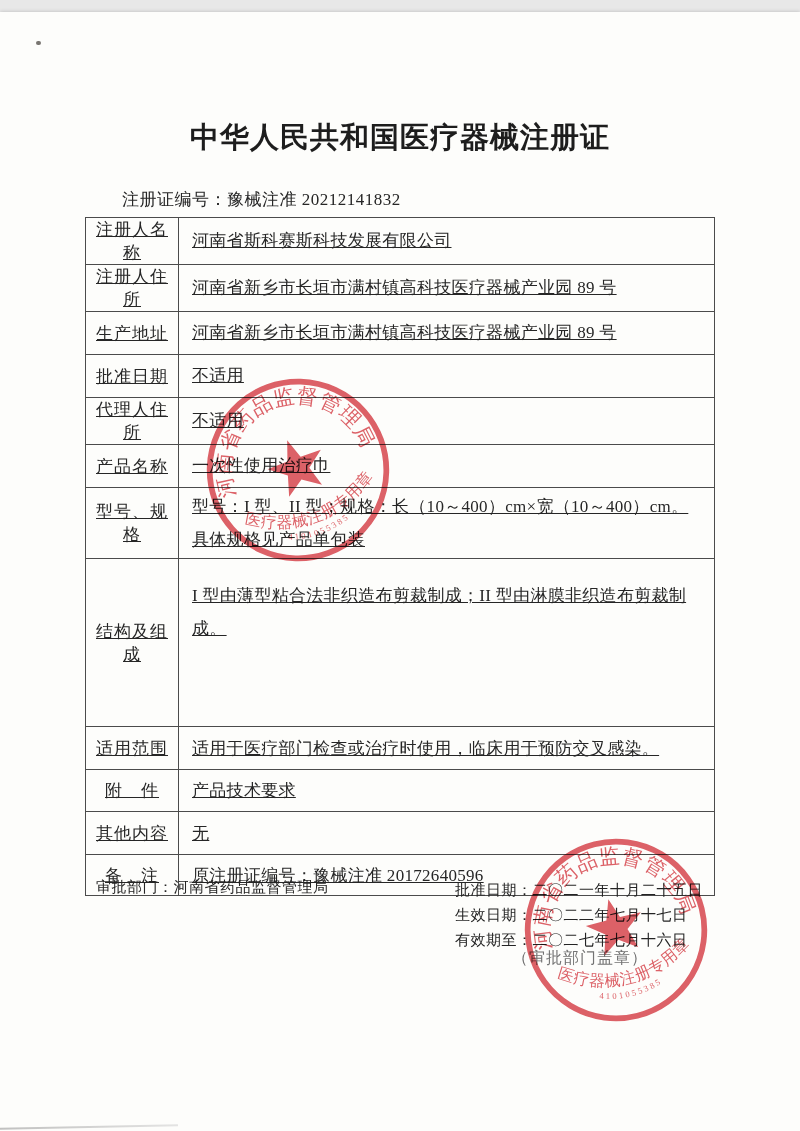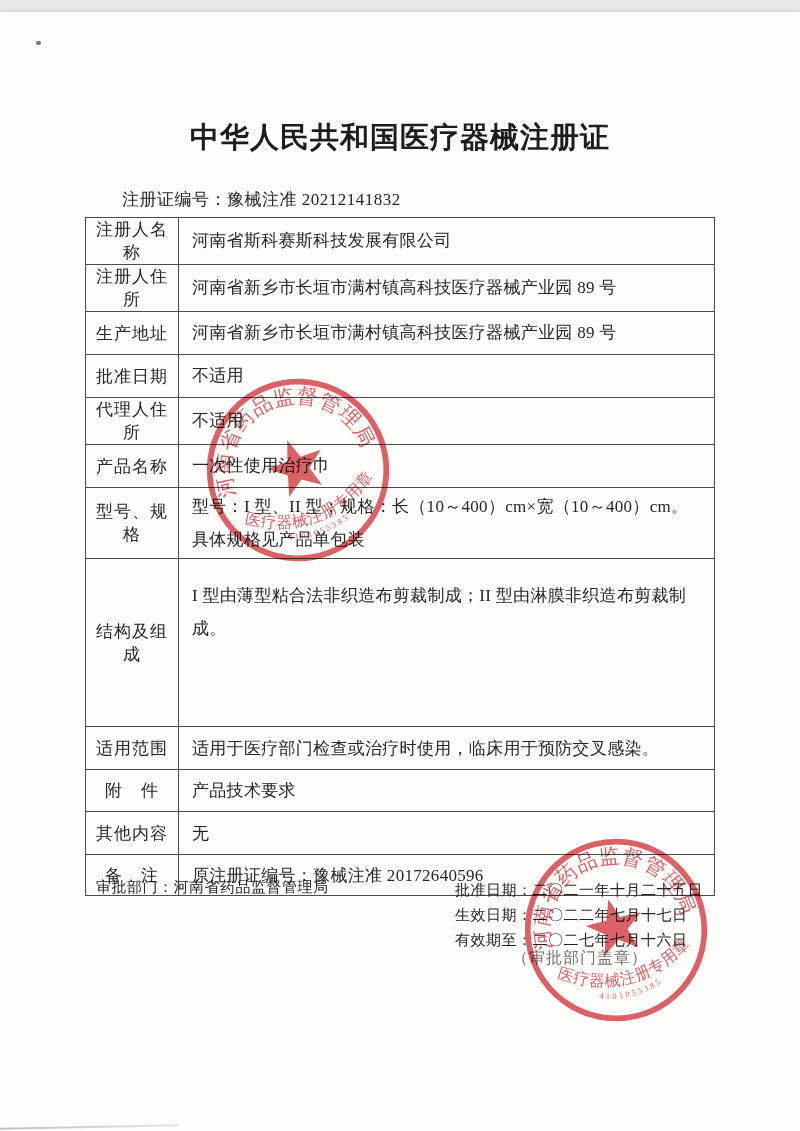--- a/index.html
+++ b/index.html
@@ -8,21 +8,21 @@
     font-family:"Liberation Serif","DejaVu Serif",serif;color:#262626;
     overflow:hidden;margin:12px auto;box-shadow:0 0 4px rgba(0,0,0,.2);
   }
   .title{
     position:absolute;top:106px;left:0;width:100%;text-align:center;
     font-size:29px;font-weight:bold;letter-spacing:1px;margin:0;color:#1d1d1d;
   }
   .regline{position:absolute;top:176px;left:122px;font-size:17px;letter-spacing:.5px;}
   .cert-table{
     position:absolute;left:85px;top:205px;width:630px;
-    border-collapse:collapse;table-layout:fixed;font-size:17px;
+    border-collapse:collapse;table-layout:fixed;font-size:17px;text-decoration:underline;
   }
   .cert-table td{border:1.5px solid #4b4b4b;vertical-align:middle;}
   .c-label{width:93px;}
   td.lbl{text-align:center;letter-spacing:1px;padding:0 2px;}
   td.val{padding:2px 10px 2px 13px;line-height:1.95;letter-spacing:.3px;}
   td.vtop{vertical-align:top;padding-top:20px;}
   .footer-line{position:absolute;font-size:15px;letter-spacing:.5px;color:#242424;}
   #dept{left:96px;top:866px;}
   .dates{left:455px;line-height:25px;}
   #d1{top:866px;} #d2{top:891px;} #d3{top:916px;}

